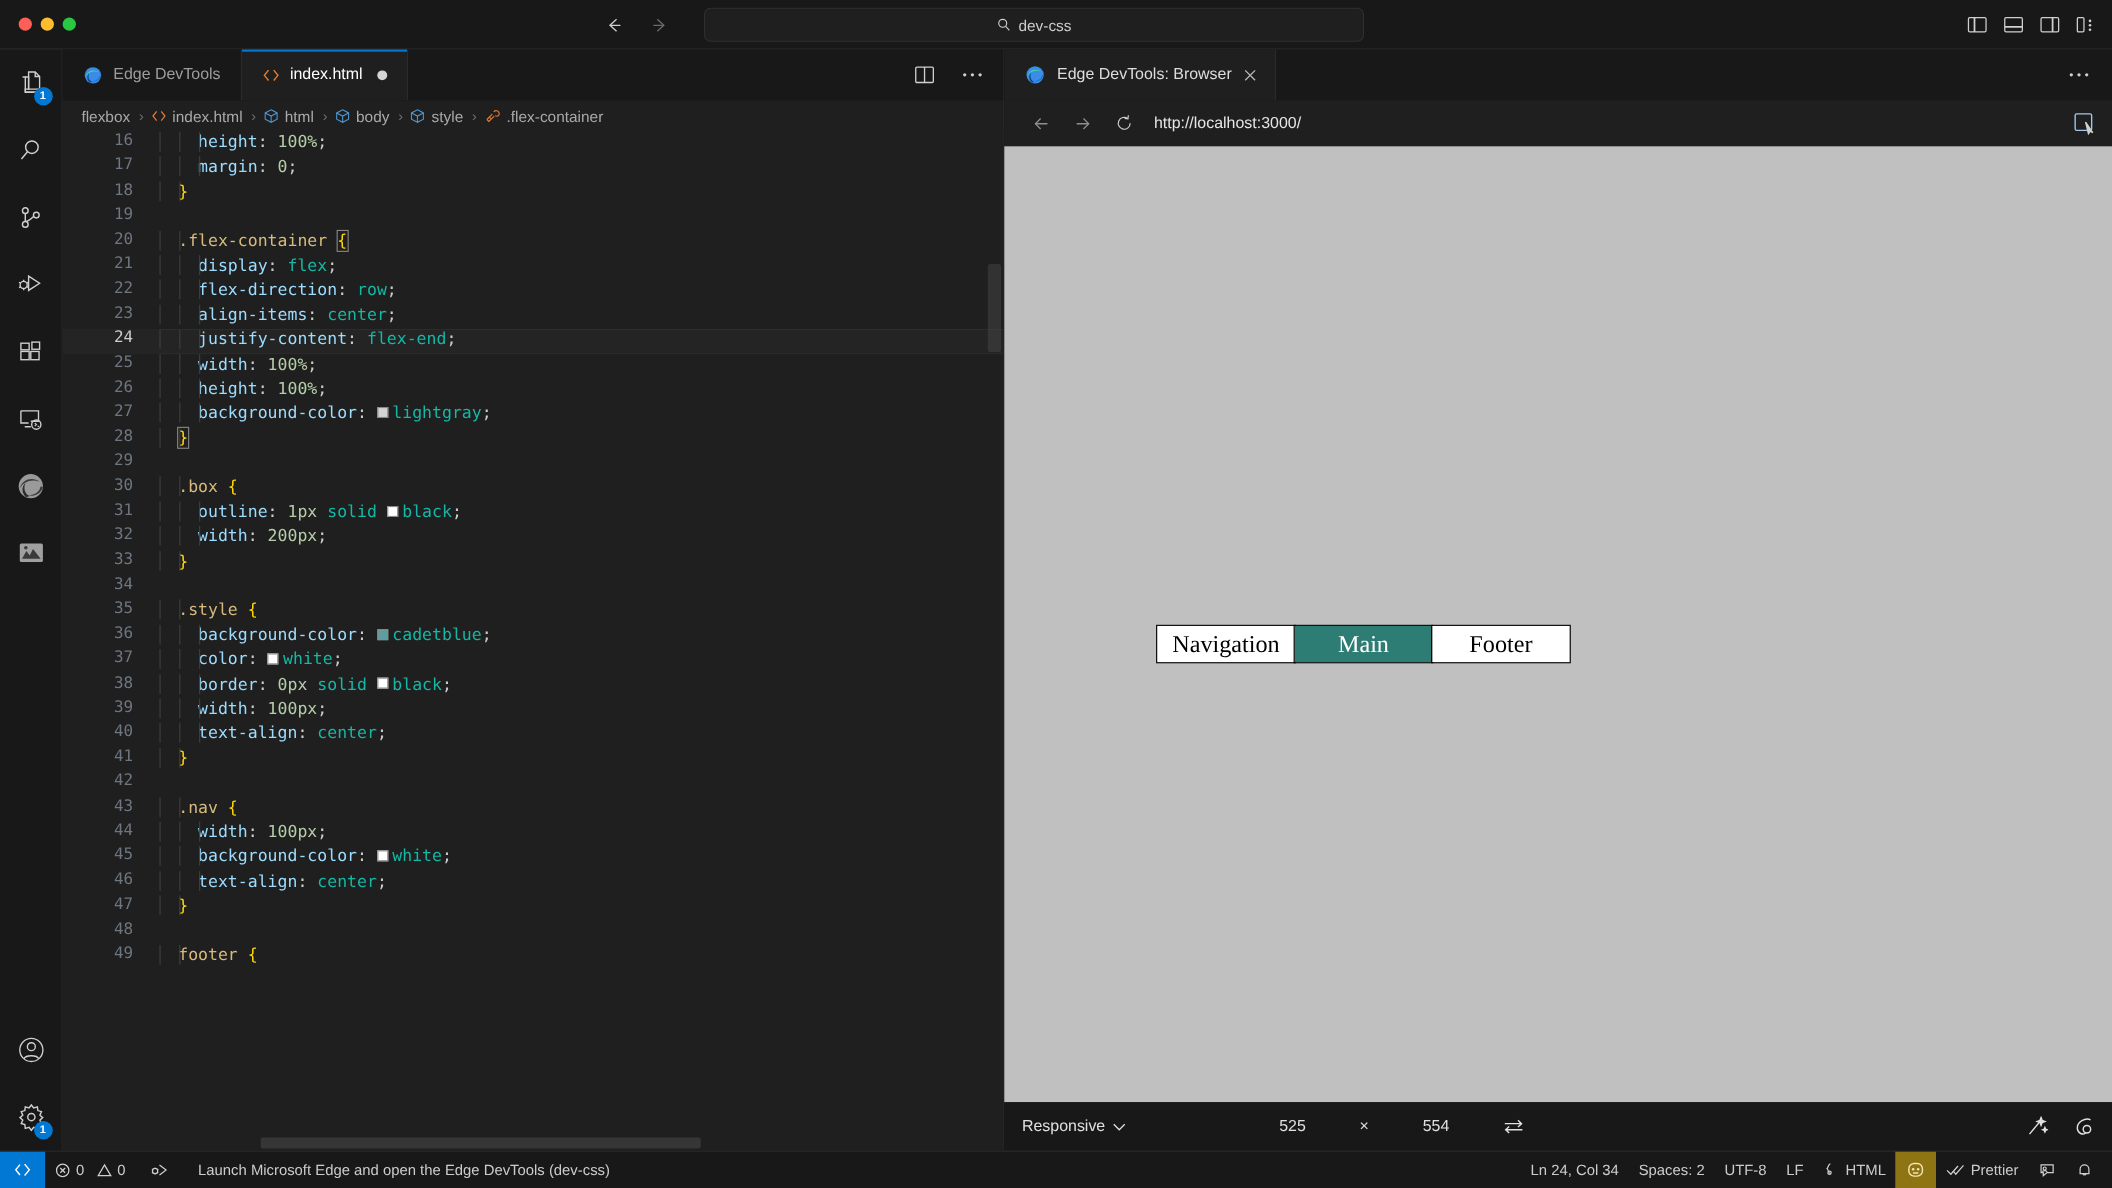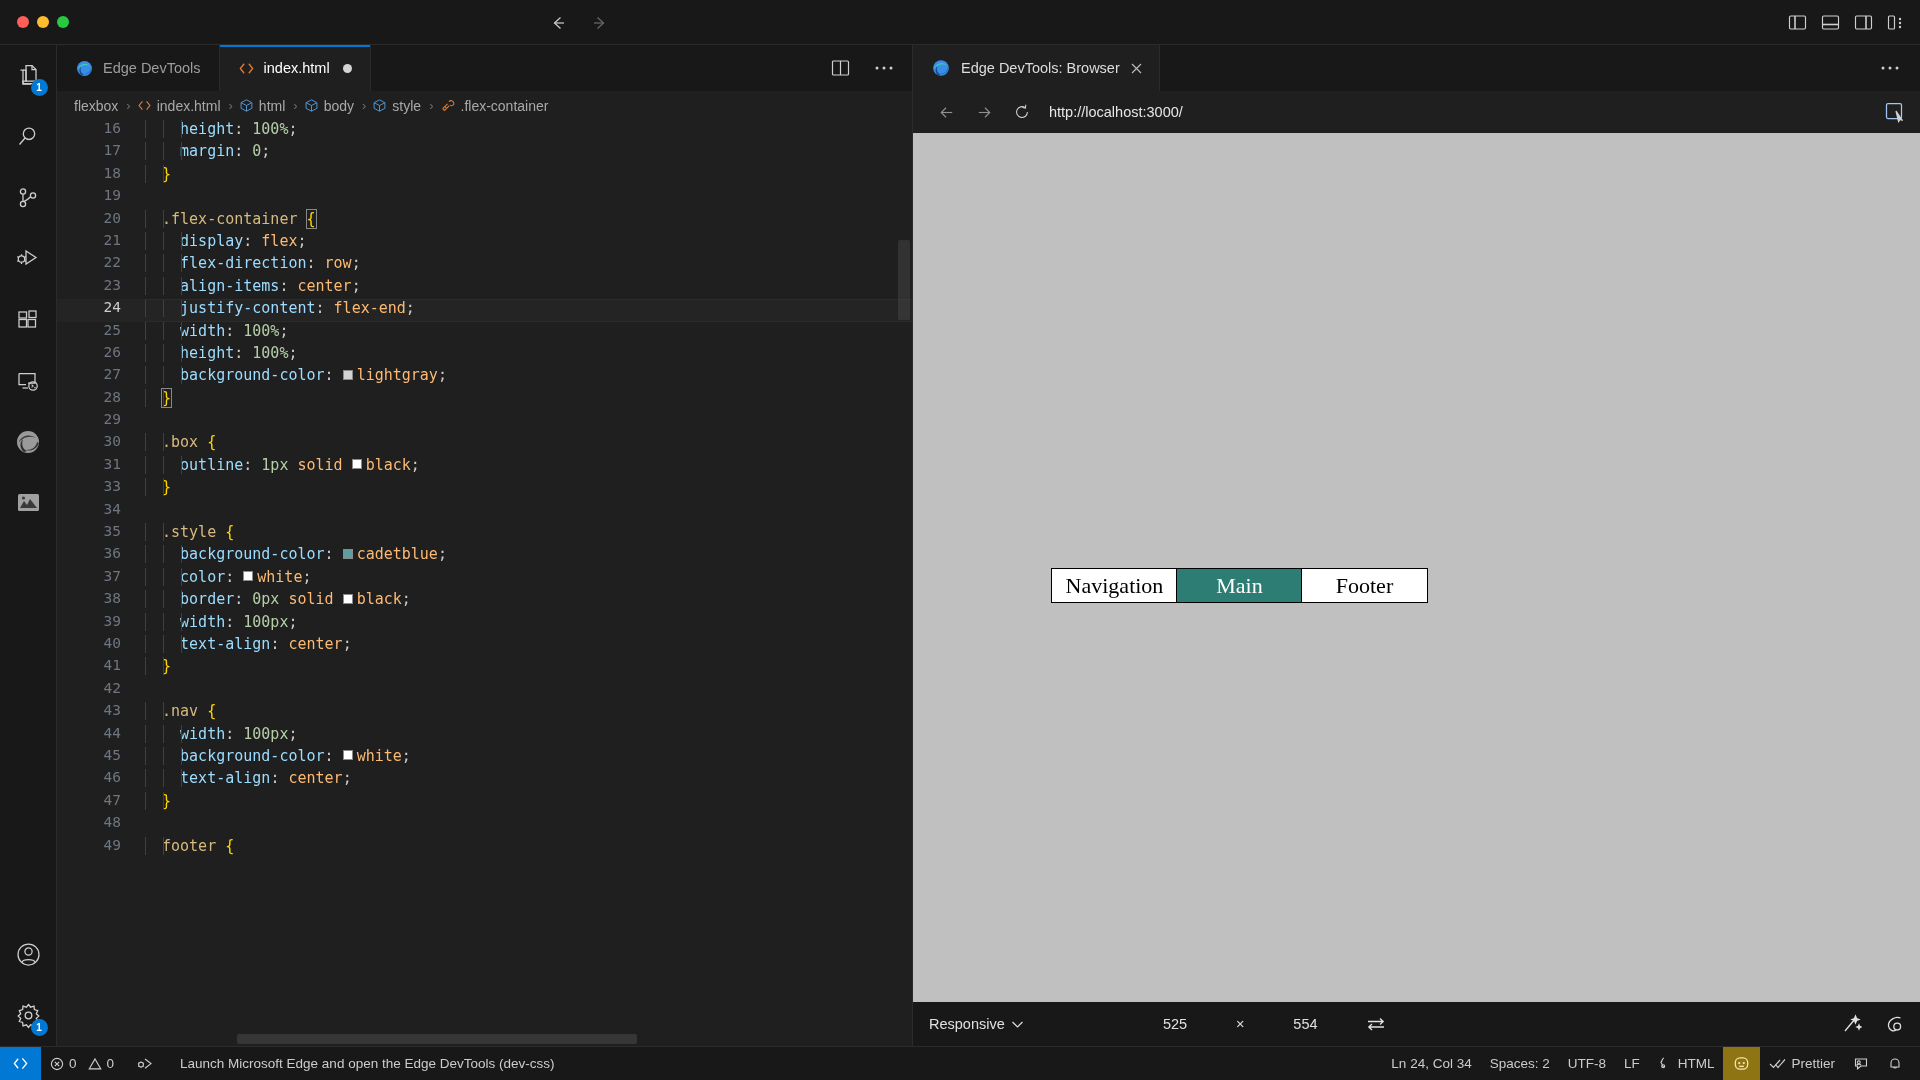--- a/index.html
+++ b/index.html
@@ -89,21 +89,21 @@
     width: 88px; text-align: right; padding-right: 24px; color: #6e7681; flex: 0 0 88px;
     font-size: 14.5px;
   }
   .cline.cur .lnum { color: #cccccc; }
   .ctext { padding-left: 17px; position: relative; }
   .ind { position: absolute; top: 0; bottom: 0; width: 1px; background: #404040; }
 
   
   .k-sel   { color: #d7ba7d; }
   .k-prop  { color: #9cdcfe; }
-  .k-val   { color: #fdba74; }
+  .k-val   { color: #14b8a6; }
   .k-num   { color: #b5cea8; }
   .k-punc  { color: #cccccc; }
   .k-brace { color: #ffd700; }
   .k-brace-hl { color: #ffd700; outline: 1px solid #888; }
   .swatch { display: inline-block; width: 10px; height: 10px; border: 1px solid #8a8a8a; vertical-align: middle; margin-right: 4px; position: relative; top: -1px; }
   .editor-scroll {
     position: absolute; right: 2px; top: 120px; width: 12px; height: 80px;
     background: #4f4f4f66; border-radius: 2px;
   }
 
@@ -186,20 +186,29 @@
         </svg>
       </span>
       <span class="tb-arrow">
         <svg width="20" height="20" viewBox="0 0 20 20" fill="none" stroke="#6a6a6a" stroke-width="1.2">
           <path d="M7.5 4.5 L13.5 10 L7.5 15.5"></path>
             <path d="M13.5 10 H4"></path>
         </svg>
       </span>
     </div>
 
+    <div class="cmdcenter">
+      <span class="mag">
+        <svg width="13" height="13" viewBox="0 0 14 14" fill="none" stroke="#cfcfcf" stroke-width="1.1">
+          <circle cx="6" cy="5.6" r="3.9"></circle>
+            <path d="M8.9 8.7 L12.5 12.5"></path>
+        </svg>
+      </span>
+      <span>dev-css</span>
+    </div>
 
     <div class="tb-right">
       <span class="lay-ico">
         <svg width="19" height="17" viewBox="0 0 19 17" fill="none" stroke="#cfcfcf" stroke-width="1.15">
           <rect x="1.5" y="2" width="16" height="13" rx="1.2"></rect>
             <path d="M7 2 V15" stroke-width="1.6"></path>
         </svg>
       </span>
       <span class="lay-ico">
         <svg width="19" height="17" viewBox="0 0 19 17" fill="none" stroke="#cfcfcf" stroke-width="1.15">
@@ -451,20 +460,21 @@
             <div class="cline"><span class="lnum">22</span><span class="ctext"><span class="ind" style="left: 0px;"></span><span class="ind" style="left: 18px;"></span><span class="ind" style="left: 36px;"></span><span class="k-punc">  </span><span class="k-prop">flex-direction</span><span class="k-punc">: </span><span class="k-val">row</span><span class="k-punc">;</span></span></div>
             <div class="cline"><span class="lnum">23</span><span class="ctext"><span class="ind" style="left: 0px;"></span><span class="ind" style="left: 18px;"></span><span class="ind" style="left: 36px;"></span><span class="k-punc">  </span><span class="k-prop">align-items</span><span class="k-punc">: </span><span class="k-val">center</span><span class="k-punc">;</span></span></div>
             <div class="cline cur"><span class="lnum">24</span><span class="ctext"><span class="ind" style="left: 0px;"></span><span class="ind" style="left: 18px;"></span><span class="ind" style="left: 36px;"></span><span class="k-punc">  </span><span class="k-prop">justify-content</span><span class="k-punc">: </span><span class="k-val">flex-end</span><span class="k-punc">;</span></span></div>
             <div class="cline"><span class="lnum">25</span><span class="ctext"><span class="ind" style="left: 0px;"></span><span class="ind" style="left: 18px;"></span><span class="ind" style="left: 36px;"></span><span class="k-punc">  </span><span class="k-prop">width</span><span class="k-punc">: </span><span class="k-num">100%</span><span class="k-punc">;</span></span></div>
             <div class="cline"><span class="lnum">26</span><span class="ctext"><span class="ind" style="left: 0px;"></span><span class="ind" style="left: 18px;"></span><span class="ind" style="left: 36px;"></span><span class="k-punc">  </span><span class="k-prop">height</span><span class="k-punc">: </span><span class="k-num">100%</span><span class="k-punc">;</span></span></div>
             <div class="cline"><span class="lnum">27</span><span class="ctext"><span class="ind" style="left: 0px;"></span><span class="ind" style="left: 18px;"></span><span class="ind" style="left: 36px;"></span><span class="k-punc">  </span><span class="k-prop">background-color</span><span class="k-punc">: </span><span class="swatch" style="background: rgb(211, 211, 211);"></span><span class="k-val">lightgray</span><span class="k-punc">;</span></span></div>
             <div class="cline"><span class="lnum">28</span><span class="ctext"><span class="ind" style="left: 0px;"></span><span class="ind" style="left: 18px;"></span><span class="k-brace-hl">}</span></span></div>
             <div class="cline"><span class="lnum">29</span><span class="ctext"><span class="ind" style="left: 0px;"></span><span class="ind" style="left: 18px;"></span></span></div>
             <div class="cline"><span class="lnum">30</span><span class="ctext"><span class="ind" style="left: 0px;"></span><span class="ind" style="left: 18px;"></span><span class="k-sel">.box </span><span class="k-brace">{</span></span></div>
             <div class="cline"><span class="lnum">31</span><span class="ctext"><span class="ind" style="left: 0px;"></span><span class="ind" style="left: 18px;"></span><span class="ind" style="left: 36px;"></span><span class="k-punc">  </span><span class="k-prop">outline</span><span class="k-punc">: </span><span class="k-num">1px</span><span class="k-punc"> </span><span class="k-val">solid </span><span class="swatch" style="background: rgb(255, 255, 255);"></span><span class="k-val">black</span><span class="k-punc">;</span></span></div>
+            <div class="cline"><span class="lnum">32</span><span class="ctext"><span class="ind" style="left: 0px;"></span><span class="ind" style="left: 18px;"></span><span class="ind" style="left: 36px;"></span><span class="k-punc">  </span><span class="k-prop">width</span><span class="k-punc">: </span><span class="k-num">200px</span><span class="k-punc">;</span></span></div>
             <div class="cline"><span class="lnum">33</span><span class="ctext"><span class="ind" style="left: 0px;"></span><span class="ind" style="left: 18px;"></span><span class="k-brace">}</span></span></div>
             <div class="cline"><span class="lnum">34</span><span class="ctext"><span class="ind" style="left: 0px;"></span><span class="ind" style="left: 18px;"></span></span></div>
             <div class="cline"><span class="lnum">35</span><span class="ctext"><span class="ind" style="left: 0px;"></span><span class="ind" style="left: 18px;"></span><span class="k-sel">.style </span><span class="k-brace">{</span></span></div>
             <div class="cline"><span class="lnum">36</span><span class="ctext"><span class="ind" style="left: 0px;"></span><span class="ind" style="left: 18px;"></span><span class="ind" style="left: 36px;"></span><span class="k-punc">  </span><span class="k-prop">background-color</span><span class="k-punc">: </span><span class="swatch" style="background: rgb(95, 158, 160);"></span><span class="k-val">cadetblue</span><span class="k-punc">;</span></span></div>
             <div class="cline"><span class="lnum">37</span><span class="ctext"><span class="ind" style="left: 0px;"></span><span class="ind" style="left: 18px;"></span><span class="ind" style="left: 36px;"></span><span class="k-punc">  </span><span class="k-prop">color</span><span class="k-punc">: </span><span class="swatch" style="background: rgb(255, 255, 255);"></span><span class="k-val">white</span><span class="k-punc">;</span></span></div>
             <div class="cline"><span class="lnum">38</span><span class="ctext"><span class="ind" style="left: 0px;"></span><span class="ind" style="left: 18px;"></span><span class="ind" style="left: 36px;"></span><span class="k-punc">  </span><span class="k-prop">border</span><span class="k-punc">: </span><span class="k-num">0px</span><span class="k-punc"> </span><span class="k-val">solid </span><span class="swatch" style="background: rgb(255, 255, 255);"></span><span class="k-val">black</span><span class="k-punc">;</span></span></div>
             <div class="cline"><span class="lnum">39</span><span class="ctext"><span class="ind" style="left: 0px;"></span><span class="ind" style="left: 18px;"></span><span class="ind" style="left: 36px;"></span><span class="k-punc">  </span><span class="k-prop">width</span><span class="k-punc">: </span><span class="k-num">100px</span><span class="k-punc">;</span></span></div>
             <div class="cline"><span class="lnum">40</span><span class="ctext"><span class="ind" style="left: 0px;"></span><span class="ind" style="left: 18px;"></span><span class="ind" style="left: 36px;"></span><span class="k-punc">  </span><span class="k-prop">text-align</span><span class="k-punc">: </span><span class="k-val">center</span><span class="k-punc">;</span></span></div>
             <div class="cline"><span class="lnum">41</span><span class="ctext"><span class="ind" style="left: 0px;"></span><span class="ind" style="left: 18px;"></span><span class="k-brace">}</span></span></div>
             <div class="cline"><span class="lnum">42</span><span class="ctext"><span class="ind" style="left: 0px;"></span><span class="ind" style="left: 18px;"></span></span></div>

